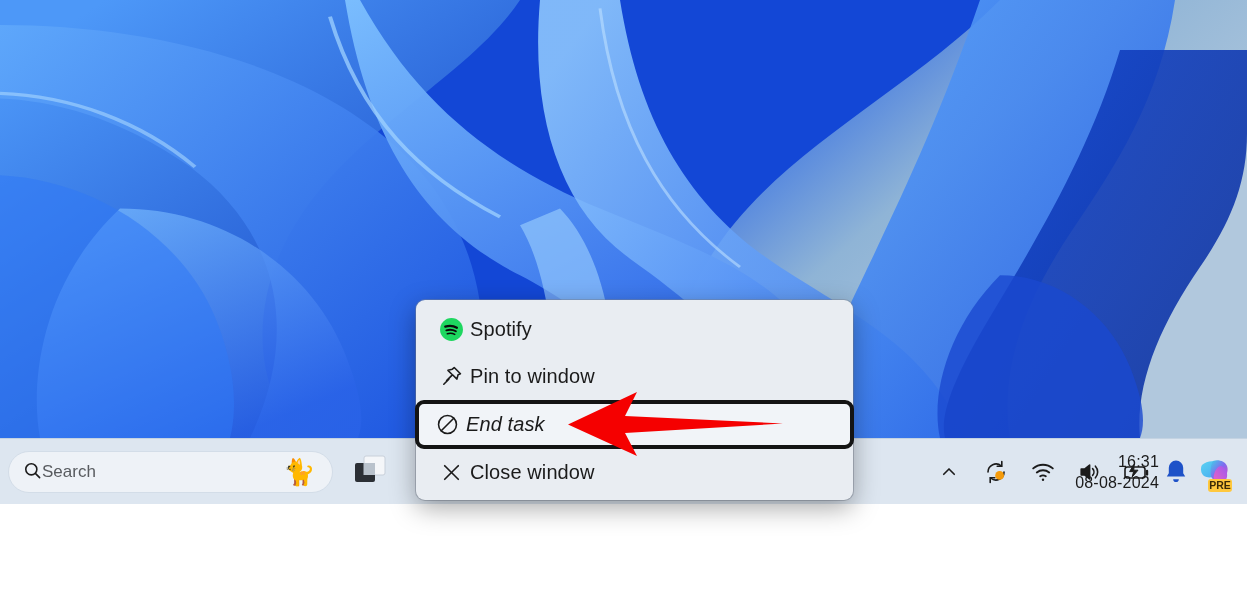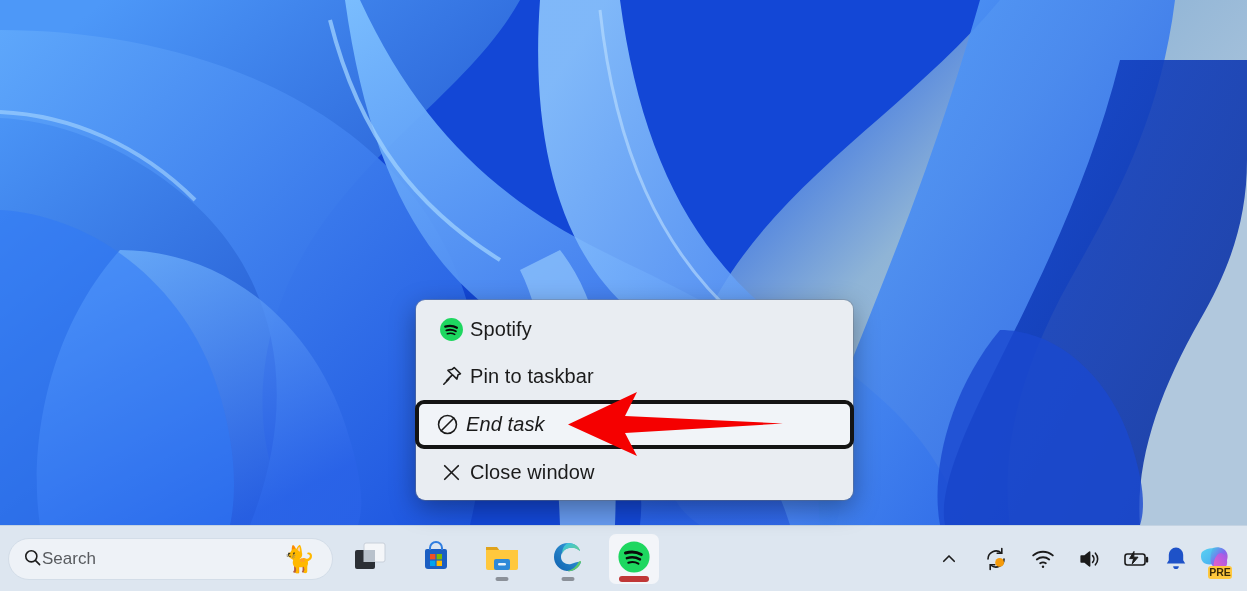--- a/index.html
+++ b/index.html
@@ -1,20 +1,20 @@
 <!DOCTYPE html>
 <html><head>
 <meta charset="utf-8">
 <style>
   * { margin:0; padding:0; box-sizing:border-box; }
   html, body {
     width:1247px; height:591px; overflow:hidden;
     font-family:"Liberation Sans", sans-serif;
   }
-  #screen { position:relative; width:1247px; height:591px; background:#e5e5e5; }
+  #screen { position:relative; width:1247px; height:504px; background:#e5e5e5; }
 
   
   #wallpaper { position:absolute; inset:0 0 66px 0; overflow:hidden; }
   #wallpaper svg { display:block; width:100%; height:100%; }
 
   
   #context-menu {
     position:absolute; left:416px; top:300px; width:437px; height:200px;
     background:#e9edf2; border-radius:9px;
     box-shadow:0 8px 26px rgba(0,0,0,.34), 0 0 0 1px rgba(130,140,155,.45);
@@ -148,21 +148,21 @@
       <span class="mi-label">Spotify</span>
     </div>
 
     <div class="menu-item">
       <span class="mi-icon">
         <svg width="25" height="25" viewBox="0 0 24 24" fill="none" stroke="#1b1b1b" stroke-width="1.5" stroke-linejoin="round">
           <path d="M14.6 3.4l6 6-2.3 0.9-1.1 4.2-4.2-4.2-0.1 0.1-5.6 5.6 5.5-5.7-4.2-4.2 4.2-1.1z"></path>
           <path d="M9.4 14.6L4.6 19.4" stroke-linecap="round"></path>
         </svg>
       </span>
-      <span class="mi-label">Pin to taskbar</span>
+      <span class="mi-label">Pin to window</span>
     </div>
 
     <div class="menu-item highlighted">
       <span class="mi-icon">
         <svg width="25" height="25" viewBox="0 0 24 24" fill="none" stroke="#1b1b1b" stroke-width="1.5">
           <circle cx="12" cy="12" r="8.6"></circle>
           <line x1="6" y1="18" x2="18" y2="6" stroke-linecap="round"></line>
         </svg>
       </span>
       <span class="mi-label">End task</span>
@@ -299,20 +299,24 @@
       </span>
       <span class="tray-ico">
         <svg width="28" height="20" viewBox="0 0 28 20" fill="none" stroke="#1b1b1b" stroke-width="1.6">
           <rect x="2" y="5" width="20" height="11" rx="2.4"></rect>
           <path d="M24 9v3.4" stroke-linecap="round" stroke-width="2.4"></path>
           <path d="M11 2.4L6.6 9.6h4L9.2 15 15 8.2h-4.2z" fill="#1b1b1b" stroke="#1b1b1b" stroke-width="1" stroke-linejoin="round"></path>
         </svg>
       </span>
     </div>
 
+    <div id="clock">
+      <span class="c-line">16:31</span>
+      <span class="c-line">08-08-2024</span>
+    </div>
 
     <span id="bell">
       <svg width="26" height="28" viewBox="0 0 26 28">
         <path d="M13 2.6a7.2 7.2 0 0 1 7.2 7.2v5.4l2 3.4H3.8l2-3.4V9.8A7.2 7.2 0 0 1 13 2.6z" fill="#1e52c8"></path>
         <path d="M10.2 21.2h5.6a2.8 2.8 0 0 1-5.6 0z" fill="#1e52c8"></path>
       </svg>
     </span>
 
     <span id="copilot">
       <svg width="46" height="42" viewBox="0 0 46 42">

